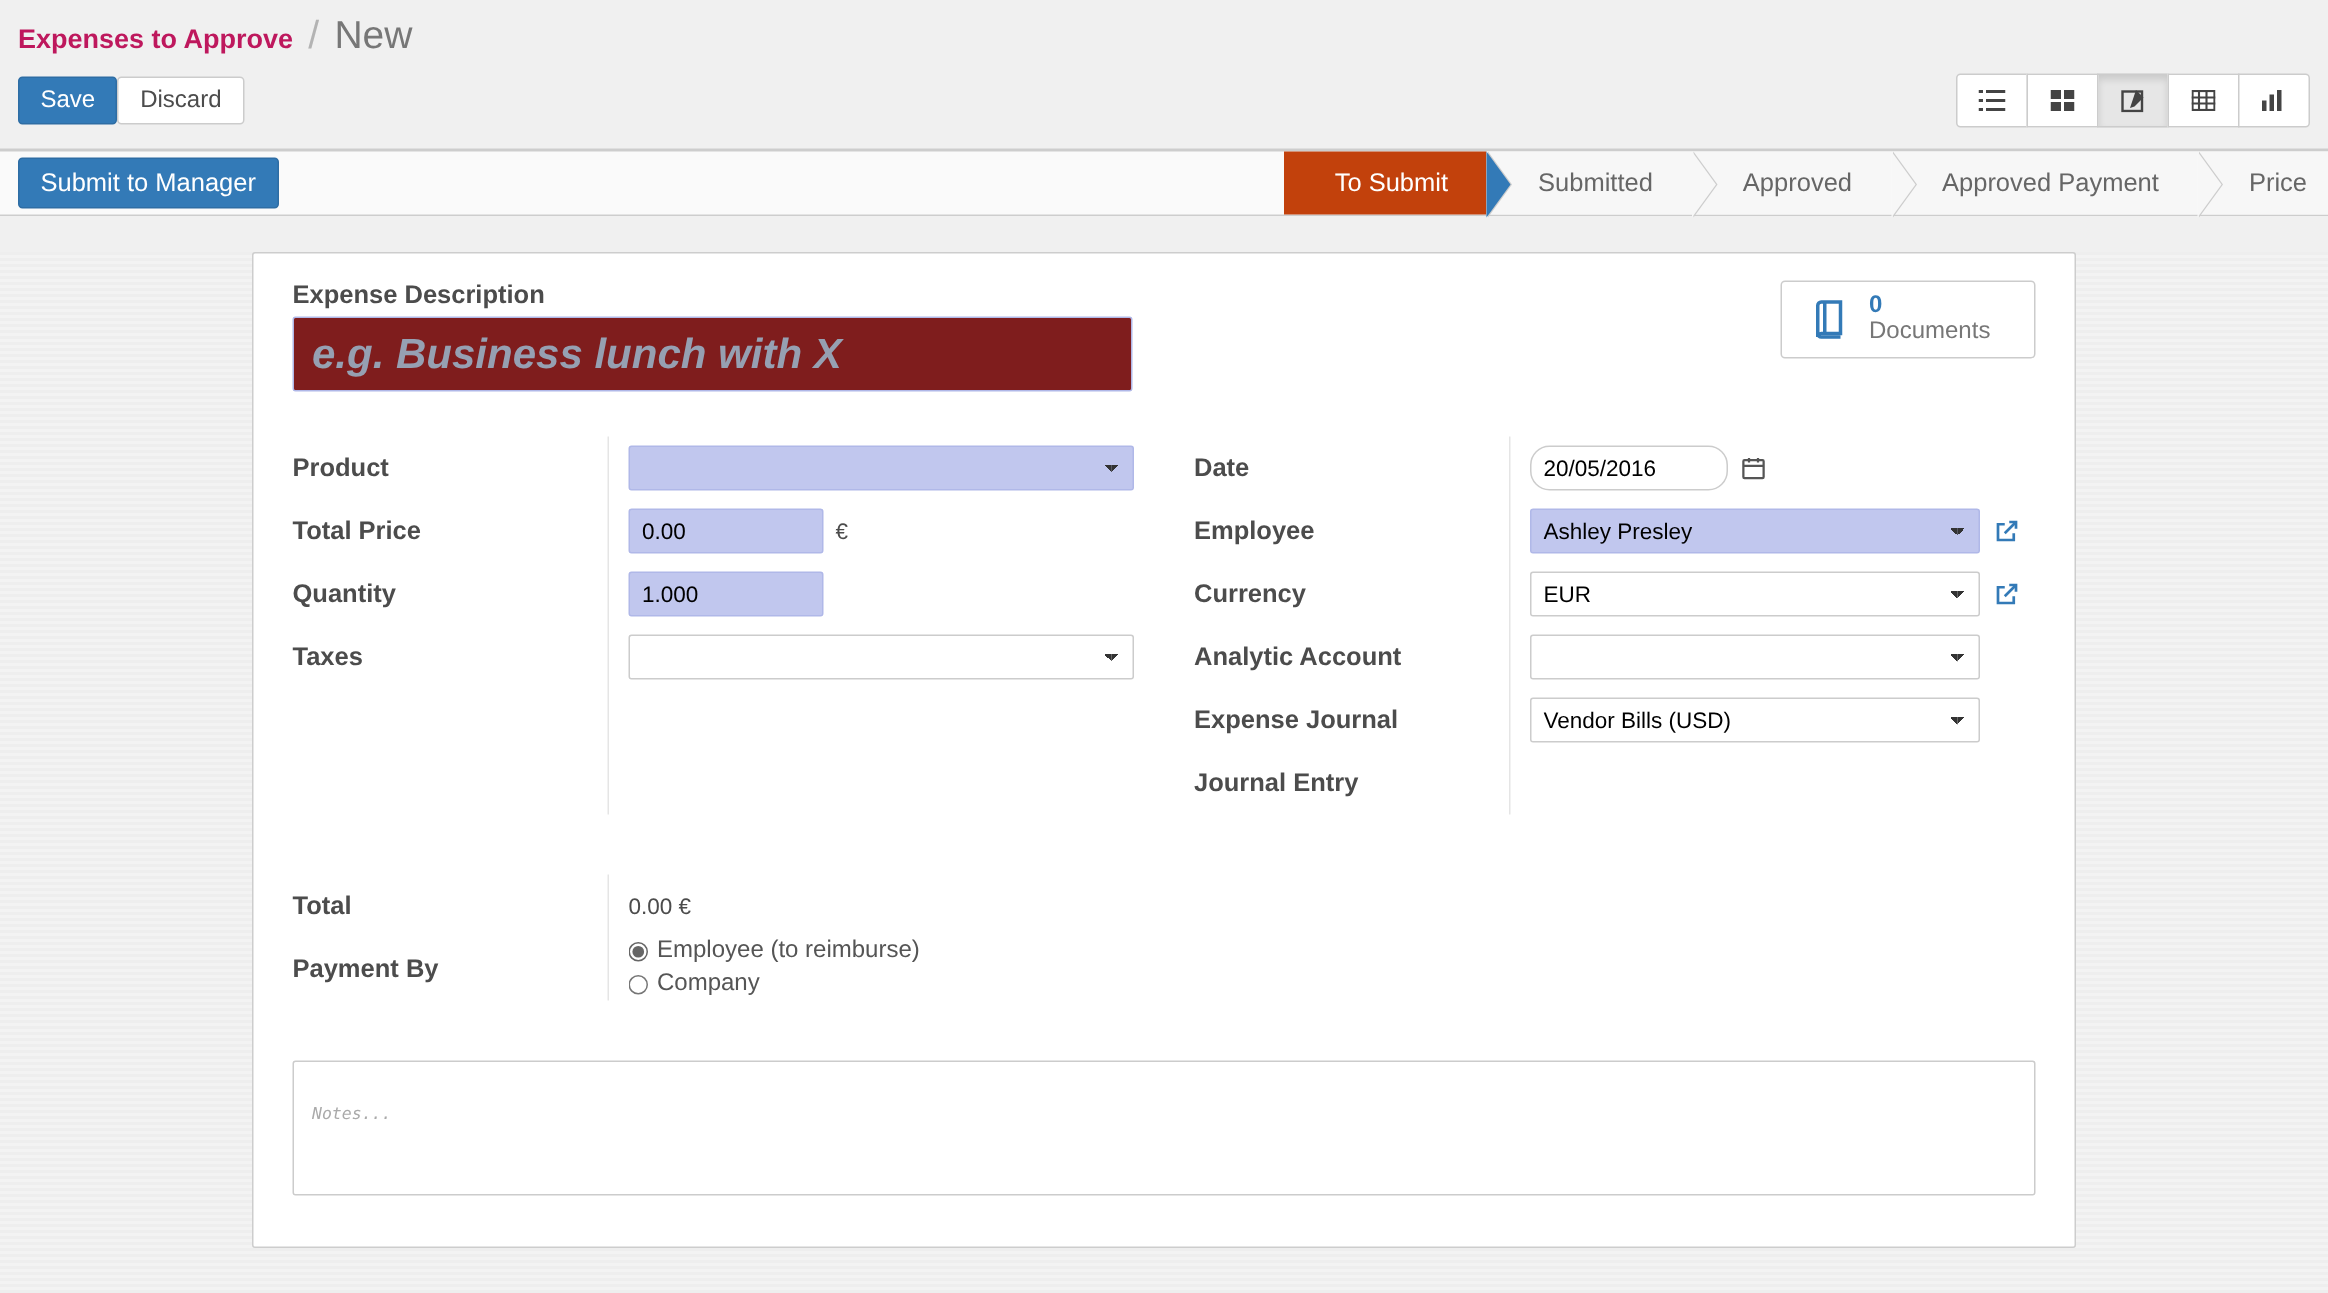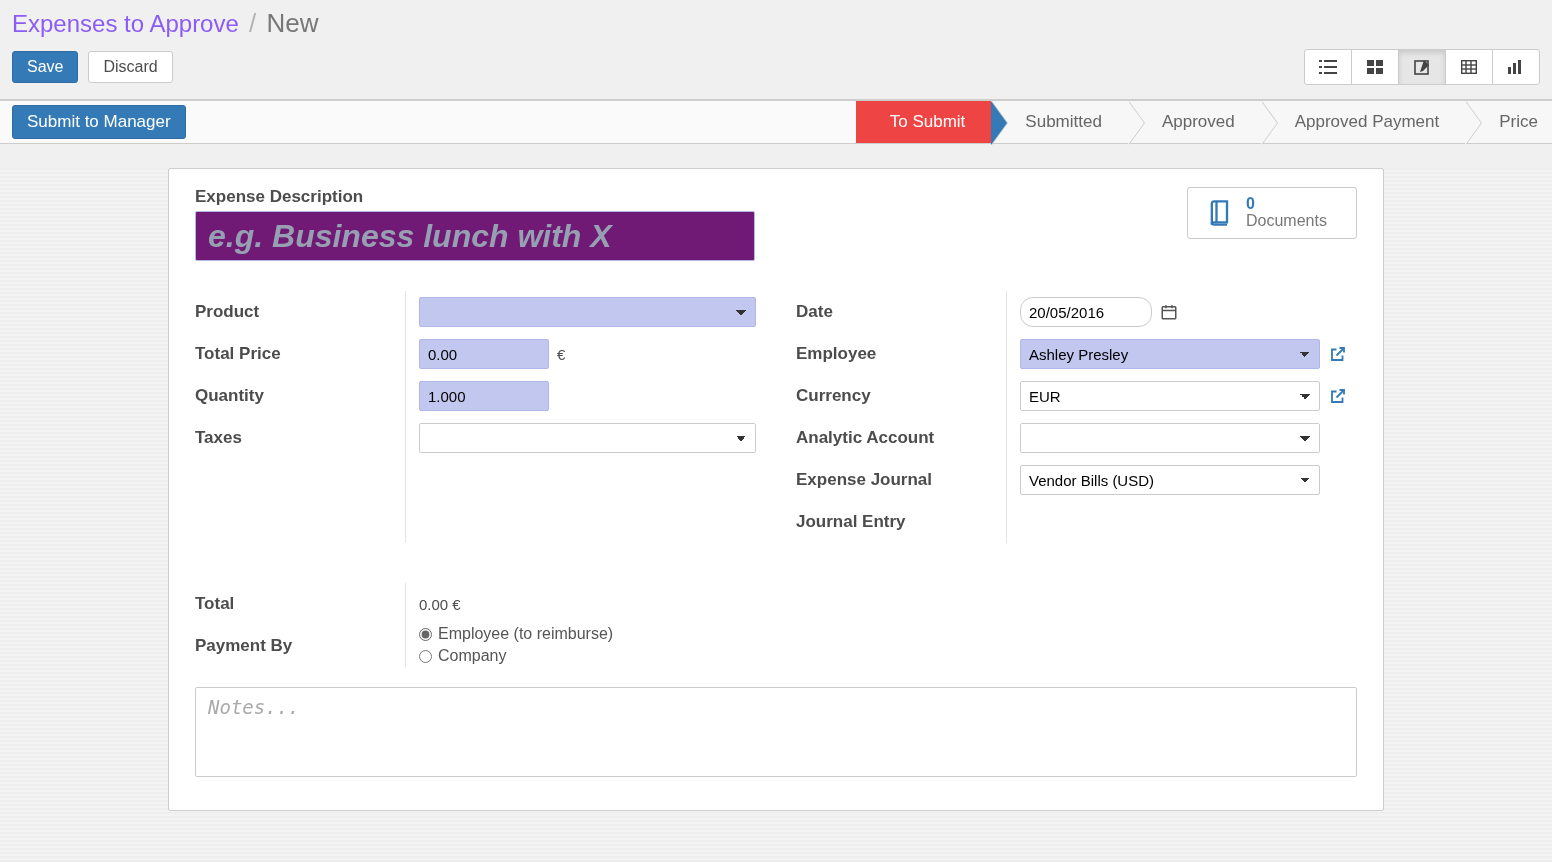--- a/index.html
+++ b/index.html
@@ -9,35 +9,36 @@
     color: #4c4c4c;
     background: #f0f0f0;
     width: 1552px;
   }
 
   
   .crumb-row {
     padding: 8px 12px 6px;
   }
   .crumb-row a {
-    color: #8b5cf6;
-    font-size: 24px;
+    color: #be185d;
+    font-size: 18px;
     text-decoration: none;
+    font-weight: bold;
   }
   .crumb-sep { color: #b3b3b3; font-size: 26px; padding: 0 6px; }
   .crumb-active { color: #777; font-size: 26px; }
 
   .cp-row {
     display: flex;
     justify-content: space-between;
     align-items: center;
     padding: 4px 12px 14px;
     border-bottom: 1px solid #cdcdcd;
   }
-  .cp-left { display: flex; gap: 10px; }
+  .cp-left { display: flex; }
   .btn {
     display: inline-flex;
     align-items: center;
     justify-content: center;
     border: 1px solid #ccc;
     background: #fff;
     color: #4c4c4c;
     padding: 6px 14px;
     font-size: 16px;
     border-radius: 3px;
@@ -102,21 +103,21 @@
     content:"";
     position:absolute;
     right:-17px; top:0;
     width:0; height:0;
     border-top: 22px solid transparent;
     border-bottom: 22px solid transparent;
     border-left: 16px solid #cdcdcd;
     z-index:1;
   }
   .step.current {
-    background:#ef4444; color:#fff;margin-left:35px;
+    background:#c2410c; color:#fff;margin-left:35px;
   }
   .step.current::after { border-left-color:#337ab7; }
   .step:last-child { padding-right: 14px; }
   .step:last-child::after, .step:last-child::before { display:none; }
 
   
   .sheet-wrap {
     background: repeating-linear-gradient(0deg,#f3f3f3,#f3f3f3 2px,#eeeeee 2px,#eeeeee 4px);
     min-height: 700px;
     padding: 0 0 40px;
@@ -131,26 +132,26 @@
   }
 
   
   .sheet-head { display:flex; justify-content:space-between; align-items:flex-start;gap:24px; }
   .title-block { flex:1; }
   .title-label { font-weight:600; color:#4c4c4c; font-size:17px; }
   .title-input {
     margin-top: 4px;
     width: 560px;
     height: 50px;
-    background: #701a75;
+    background: #7f1d1d;
     border: 1px solid #b0b8e8;
     border-radius: 2px;
     font-style: italic;
     color: #8a8f9f;
-    font-size: 32px;
+    font-size: 28px;
     font-weight: 400;
     padding: 0 12px;
   }
   .title-input::placeholder { color: #96a0b2; font-style: italic; font-weight:700; }
 
   .doc-box {
     border:1px solid #ccc;
     border-radius:3px;
     display:flex;
     align-items:center;
@@ -237,28 +238,28 @@
   
   .groups2 { display:flex; gap:40px; margin-top:40px; }
   .groups2 .group::before{ left:210px; }
 
   .radio-row label { display:flex; align-items:center; gap:6px; font-size:16px; color:#555; cursor:pointer;}
   .radio-row input { accent-color:#666; }
 
   
   .notes {
     width:100%;
-    margin-top:20px;
+    margin-top:40px;
     border:1px solid #ccc;
     border-radius:2px;
     height: 90px;
-    font-size:19px;
+    font-size:11px;
     font-style:italic;
     color:#888;
-    padding:8px 12px;
+    padding:28px 12px;
     resize:none;
   }
   .notes::placeholder{ color:#aaa; font-style:italic; }
 
   
   svg { display:block; }
 </style>
 </head>
 <body>
 

